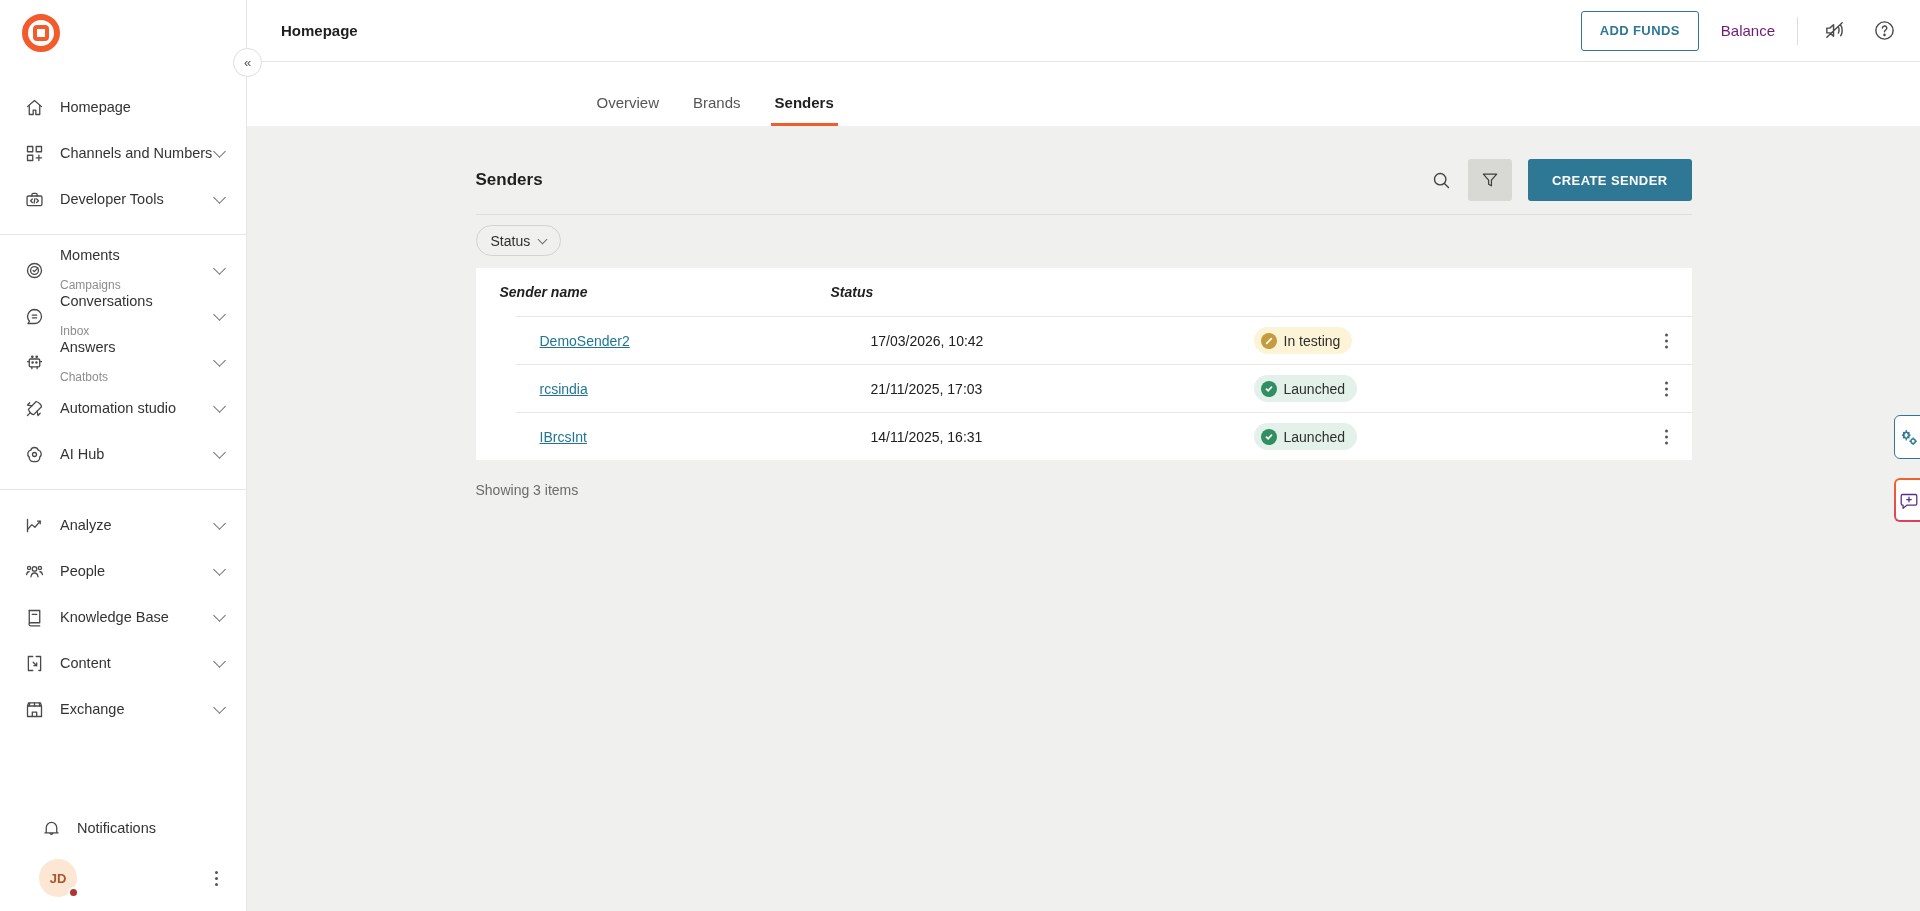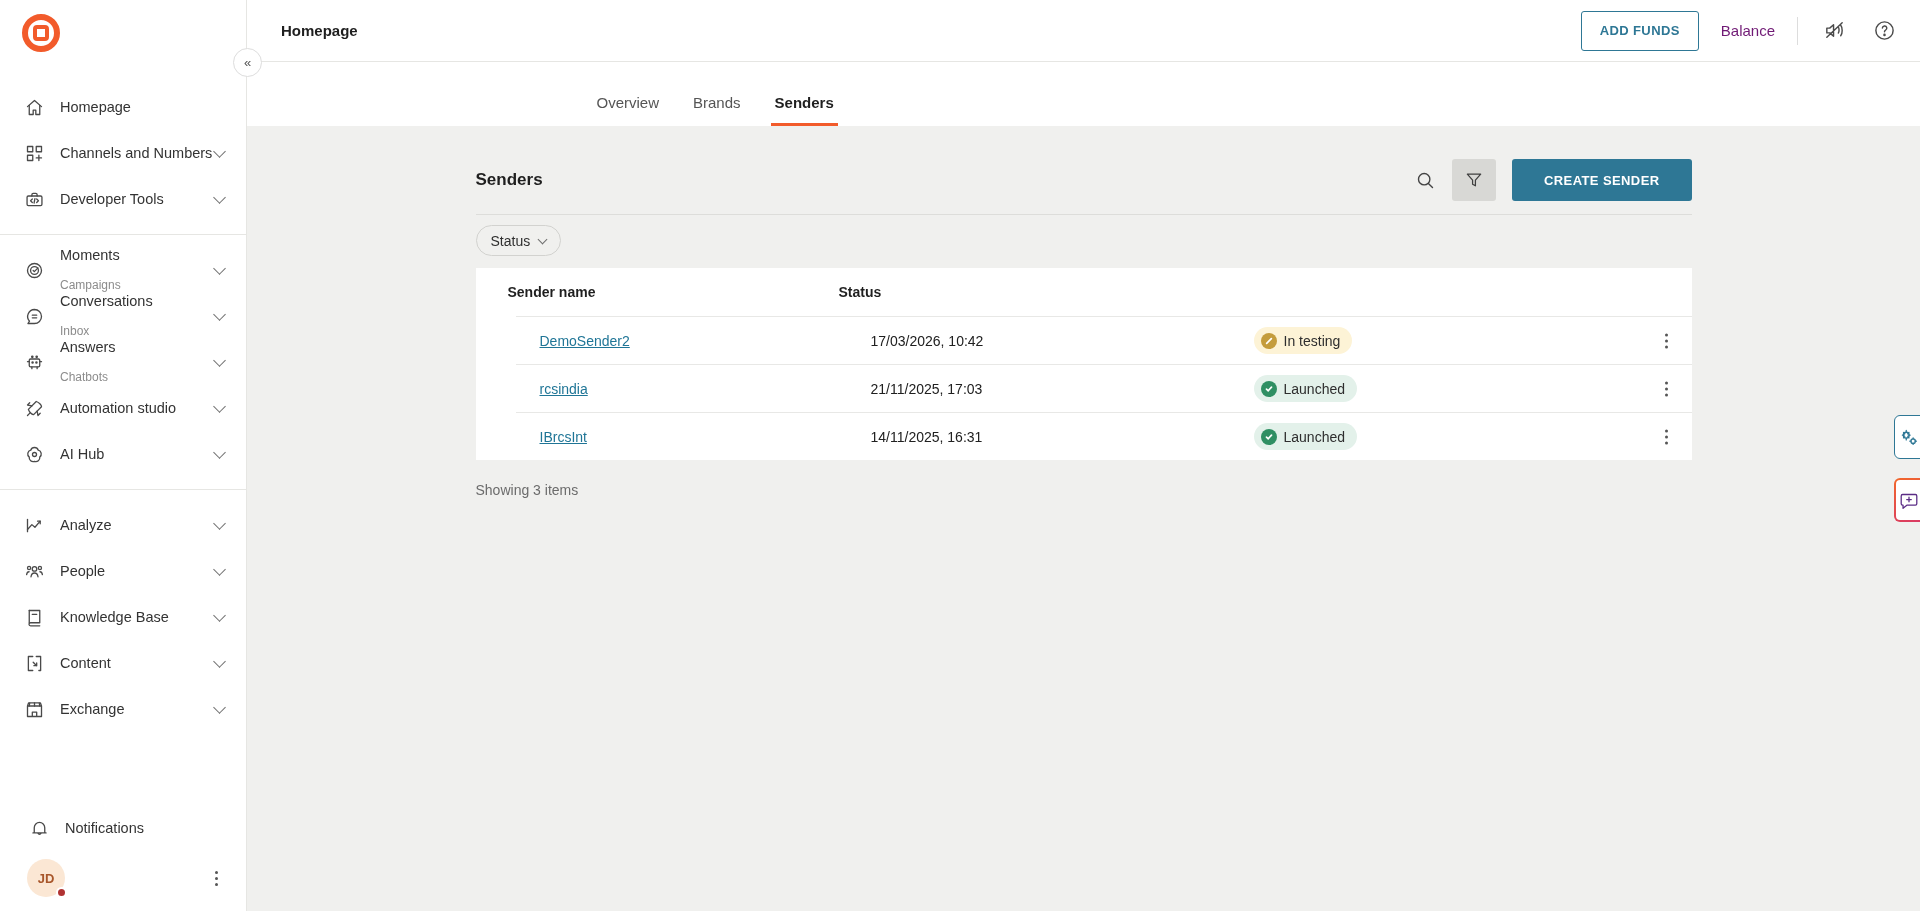--- a/index.html
+++ b/index.html
@@ -17,21 +17,21 @@
   .logo-inner { width:16px; height:16px; border:4px solid var(--orange); border-radius:4px; }
   .nav { margin-top:32px; flex:1 1 auto; overflow:hidden; }
   .nav-item { display:flex; align-items:center; height:46px; padding:0 18px 0 22px; cursor:pointer; }
   .nav-icon { width:24px; height:24px; margin-right:14px; display:flex; align-items:center; justify-content:center; color:#4a4a4a; flex:none; }
   .nav-icon svg { width:21px; height:21px; stroke:#4a4a4a; fill:none; stroke-width:1.5; stroke-linecap:round; stroke-linejoin:round; }
   .nav-text { display:flex; flex-direction:column; line-height:1.15; flex:1 1 auto; }
   .nav-label { font-size:14.5px; font-weight:500; color:#333; }
   .nav-sublabel { font-size:12px; color:#8c8c8c; margin-top:15px; }
   .chevron { width:9px; height:9px; border-right:1.6px solid #6f6f6f; border-bottom:1.6px solid #6f6f6f; transform:rotate(45deg); margin-right:4px; margin-top:-4px; flex:none; }
   .nav-divider { height:1px; background:var(--border); margin:12px 0; }
-  .sidebar-bottom { padding:10px 0 14px 5px; }
+  .sidebar-bottom { padding:10px 0 14px 17px; }
   .avatar-row { display:flex; align-items:center; justify-content:space-between; padding:8px 22px 0 22px; }
   .avatar { width:38px; height:38px; border-radius:50%; background:#fbe7d4; color:#a8562a; font-weight:bold; font-size:13px; display:flex; align-items:center; justify-content:center; position:relative; cursor:pointer; }
   .presence-dot { position:absolute; right:-2px; bottom:-1px; width:11px; height:11px; border-radius:50%; background:#b03232; border:2px solid #fff; }
   .kebab { display:flex; flex-direction:column; gap:3px; padding:6px; cursor:pointer; }
   .kebab i { width:3px; height:3px; border-radius:50%; background:#555; }
 
   
   .collapse-btn { position:absolute; left:233px; top:48px; width:29px; height:29px; border-radius:50%; background:#fff; border:1px solid #ddd; color:#555; font-size:13px; display:flex; align-items:center; justify-content:center; z-index:5; cursor:pointer; }
 
   
@@ -61,29 +61,29 @@
 
   
   .content-body { background:var(--gray-bg); flex:1 1 auto; }
   .toolbar { display:flex; align-items:center; margin-top:33px; height:42px; }
   .section-title { font-size:17px; font-weight:bold; color:#1f1f1f; }
   .toolbar-right { margin-left:auto; display:flex; align-items:center; }
   .search-btn { background:none; border:none; width:34px; height:34px; display:flex; align-items:center; justify-content:center; cursor:pointer; margin-right:10px; }
   .search-btn svg { width:21px; height:21px; stroke:#444; fill:none; stroke-width:1.6; stroke-linecap:round; }
   .filter-btn { width:44px; height:42px; background:var(--filterbg); border:none; border-radius:3px; display:flex; align-items:center; justify-content:center; cursor:pointer; margin-right:16px; }
   .filter-btn svg { width:20px; height:20px; stroke:#3f3f3f; fill:none; stroke-width:1.5; stroke-linejoin:round; }
-  .btn-primary { background:var(--teal); color:#fff; font-weight:bold; font-size:13px; letter-spacing:.4px; border:none; border-radius:3px; height:42px; padding:0 32px; cursor:pointer; font-family:inherit; }
+  .btn-primary { background:var(--teal); color:#fff; font-weight:bold; font-size:13px; letter-spacing:.4px; border:none; border-radius:3px; height:42px; padding:0 24px; cursor:pointer; font-family:inherit; }
   .toolbar-hr { height:1px; background:#ddddda; margin-top:13px; }
   .chip { display:inline-flex; align-items:center; gap:9px; margin-top:10px; height:31px; padding:0 14px; border:1px solid #d2d2cf; border-radius:16px; background:transparent; font-size:14px; color:#2f2f2f; cursor:pointer; font-family:inherit; }
   .chip .chevron { margin:0; margin-top:-3px; width:7px; height:7px; }
 
   
   .table { background:#fff; margin-top:12px; }
   .t-head { display:grid; grid-template-columns:331px 383px 1fr; height:48px; align-items:stretch; font-weight:bold; font-size:14px; color:#1f1f1f; }
-  .t-head .cell { display:flex; align-items:center; padding-left:32px; }
+  .t-head .cell { display:flex; align-items:center; padding-left:24px;font-style:italic; }
   .t-head .cell.sorted { background:var(--sorted); cursor:pointer; }
   .sort-arrow { width:0; height:0; border-left:4.5px solid transparent; border-right:4.5px solid transparent; border-top:6px solid #5a5a5a; margin-left:9px; }
   .t-row { display:grid; grid-template-columns:331px 383px 1fr; height:48px; align-items:center; border-top:1px solid #e8e8e6; font-size:14px; position:relative;margin-left:40px; }
   .t-row .cell { padding-left:24px; }
   .sender-link { color:var(--link); text-decoration:underline; cursor:pointer; font-weight:500; }
   .badge { display:inline-flex; align-items:center; gap:7px; height:27px; padding:0 12px 0 7px; border-radius:14px; font-size:14px; color:#2e2e2e; }
   .badge.testing { background:#fdf3d6; }
   .badge.launched { background:#e3f1ea; }
   .badge-ico { width:16px; height:16px; border-radius:50%; display:flex; align-items:center; justify-content:center; flex:none; }
   .badge.testing .badge-ico { background:#c49c3c; }

